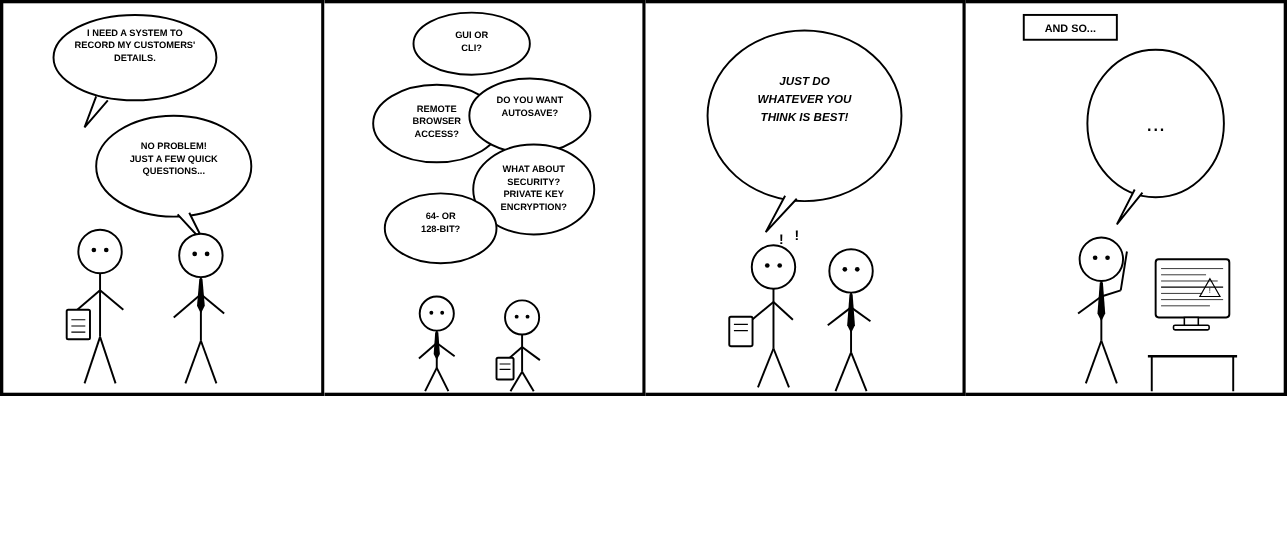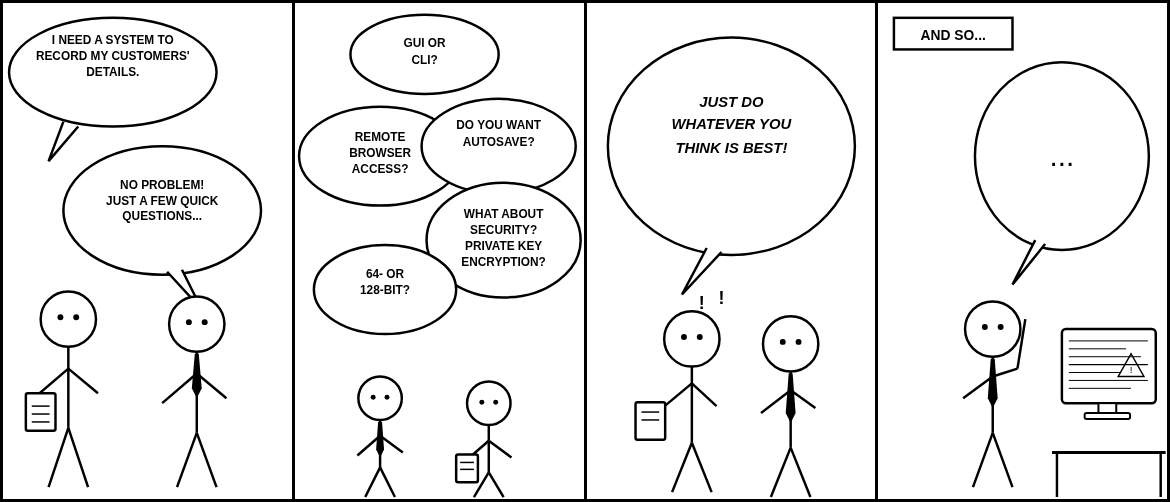--- a/index.html
+++ b/index.html
@@ -7,21 +7,21 @@
       width: 1170px;
       height: 502px;
       background: #fff;
       font-family: 'Arial Black', 'Arial', sans-serif;
       overflow: hidden;
     }
 
     .comic-strip {
       display: flex;
       width: 1170px;
-      height: 502px;
+      height: 360px;
       background: #fff;
     }
 
     .panel {
       flex: 1;
       border: 3px solid #000;
       position: relative;
       overflow: hidden;
       background: #fff;
     }

